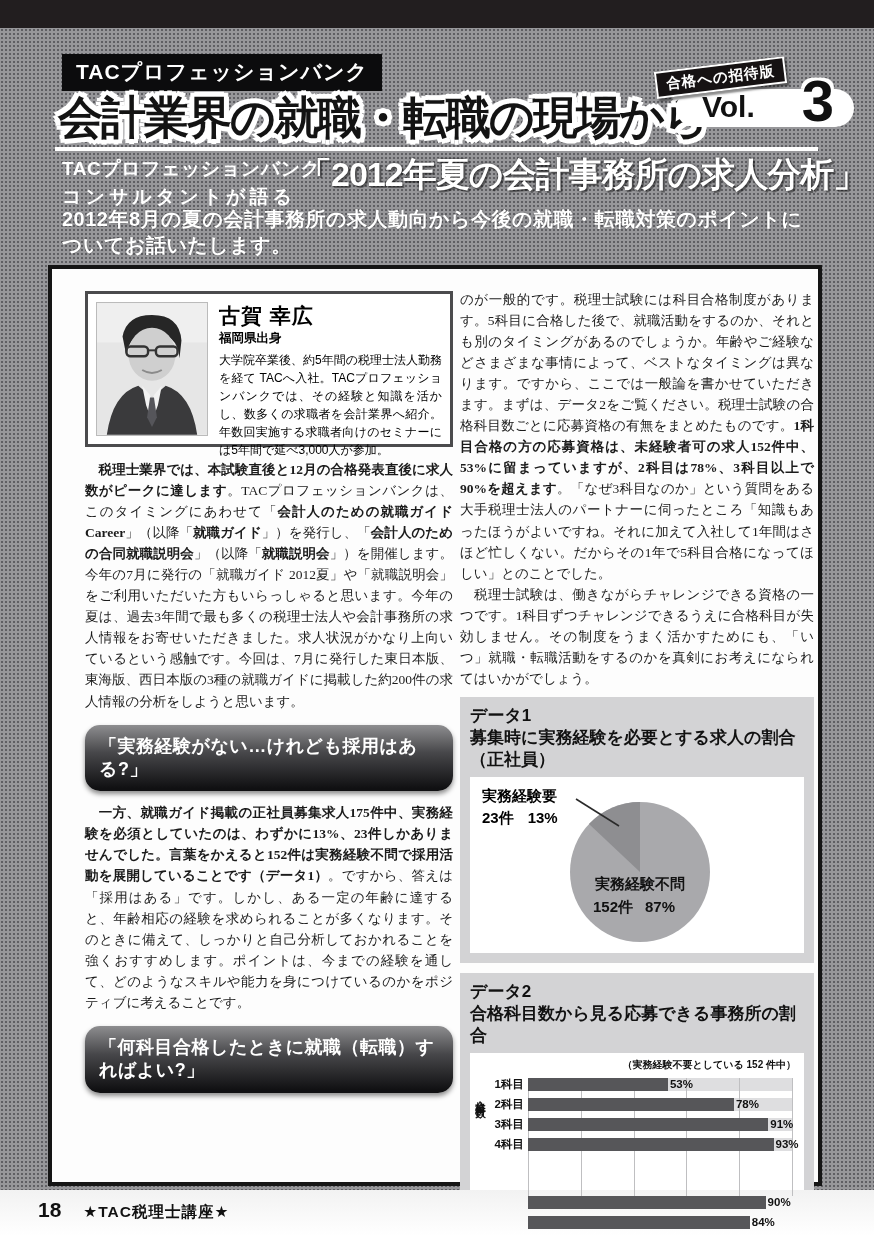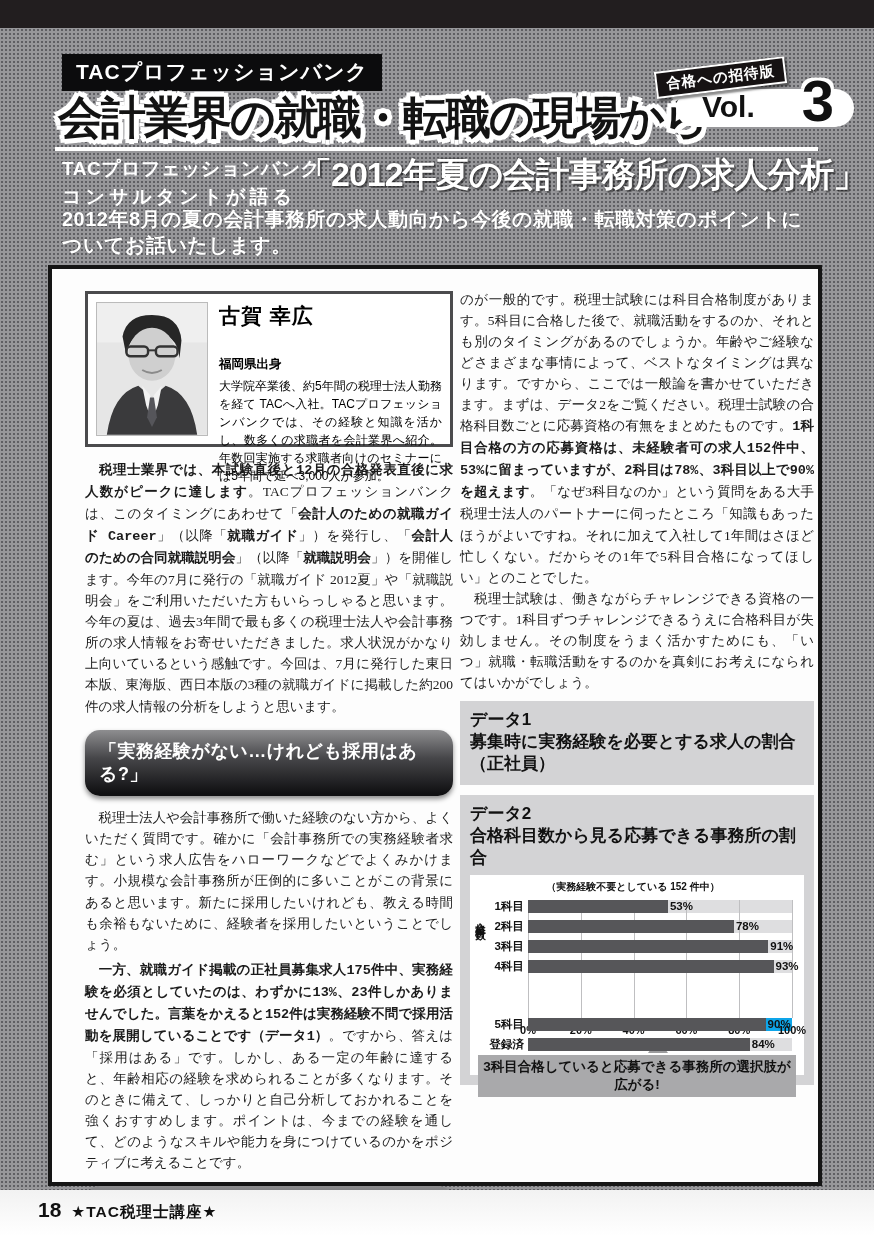--- a/index.html
+++ b/index.html
@@ -66,29 +66,29 @@
   .col-right{ position:absolute; left:408px; top:20px; width:354px; }
 
   
   .profile-card{
     border:3px solid #4b4b4d; padding:8px; display:flex; gap:11px;
     height:156px; margin-bottom:12px; background:#fff;
   }
   .profile-photo{ width:112px; height:134px; flex:0 0 auto; border:1px solid #bbb; }
   .profile-name{ font-weight:bold; font-size:21px; letter-spacing:1px; }
   .profile-title{ font-weight:bold; font-size:12.5px; margin-top:3px; line-height:1.3; }
-  .profile-origin{ font-weight:bold; font-size:12.5px; line-height:1.3;margin-top:26px; }
+  .profile-origin{ font-weight:bold; font-size:12.5px; line-height:1.3; }
   .profile-bio{ font-size:12px; line-height:1.5; margin-top:5px; text-align:justify; }
 
   
   .para{
     font-family:"Liberation Serif","DejaVu Serif",serif;
     font-size:13.5px; line-height:1.56; text-align:justify; color:#1b1b1b;
   }
-  .para b{ font-family:Liberation Mono, monospace; font-weight:bold; }
+  .para b{ font-family:Liberation Serif, serif; font-weight:bold; }
 
   .heading-btn{
     margin:13px 0 11px; border-radius:15px; color:#fff;
     background:linear-gradient(180deg,#8e8e90 0%,#47474a 42%,#101012 96%);
     font-weight:bold; font-size:18px; line-height:1.3; padding:10px 14px;
     box-shadow:0 3px 5px rgba(0,0,0,.45); letter-spacing:0.5px;
   }
 
   
   .data-panel{ background:#d3d3d5; padding:8px 10px 10px; margin-top:8px; }
@@ -98,21 +98,21 @@
   
   .pie-box{ height:176px; }
   .pie-callout{ position:absolute; left:12px; top:8px; font-weight:bold; font-size:15px; line-height:1.45; z-index:2; }
   .pie-callout .nums span{ margin-right:14px; }
   .pie-center{ position:absolute; left:86px; top:96px; width:168px; text-align:center;
                font-weight:bold; font-size:15px; line-height:1.5; z-index:2; color:#111; }
   .pie-center .nums span{ margin-right:12px; }
 
   
   .bar-box{ height:200px; padding-bottom:4px; }
-  .bar-note{ text-align:center; font-weight:bold; font-size:10px; padding:5px 8px 4px 0; color:#111; }
+  .bar-note{ text-align:right; font-weight:bold; font-size:10px; padding:5px 8px 4px 0; color:#111; }
   .bar-chart{ position:relative; margin:2px 12px 0 58px; height:120px; }
   .ylabel{
     position:absolute; left:-54px; top:14px; writing-mode:vertical-rl;
     font-weight:bold; font-size:10.5px; letter-spacing:2px; color:#111;
   }
   .gridlines{ position:absolute; left:0; top:0; width:100%; height:118px; z-index:1; }
   .gridline{ position:absolute; top:0; bottom:0; width:1px; background:#bfbfc1; }
   .bar-row{ position:relative; height:13px; margin-bottom:7px; }
   .bar-cat{ position:absolute; left:-48px; width:44px; text-align:right; top:0;
             font-weight:bold; font-size:11.5px; line-height:13px; color:#111; }
@@ -128,21 +128,21 @@
     border-bottom:14px solid #9b9b9d;
   }
   .bar-callout{
     margin:16px 8px 8px; background:#a9a9ab; text-align:center;
     font-weight:bold; font-size:13.5px; padding:3px 2px; color:#111;
   }
 
   
   .footer-strip{ position:absolute; left:0; top:1190px; width:874px; height:46px;
                  background:linear-gradient(180deg,#f2f2f2,#ffffff); }
-  .footer-inner{ position:absolute; left:38px; top:8px; display:flex; align-items:baseline; gap:10px; }
+  .footer-inner{ position:absolute; left:38px; top:8px; display:flex; align-items:baseline; gap:22px; }
   .page-number{ font-weight:900; font-size:21px; color:#111; }
   .footer-label{ font-weight:900; font-size:15.5px; color:#111; letter-spacing:1px; }
 </style>
 </head>
 <body>
 
 <div class="top-strip"></div>
 
 <div class="brand-box">TACプロフェッションバンク</div>
 <div class="white-rule"></div>
@@ -183,35 +183,53 @@
         <div class="profile-name">古賀 幸広</div>
         <div class="profile-origin">福岡県出身</div>
         <div class="profile-bio">大学院卒業後、約5年間の税理士法人勤務を経て TACへ入社。TACプロフェッションバンクでは、その経験と知識を活かし、数多くの求職者を会計業界へ紹介。年数回実施する求職者向けのセミナーには5年間で延べ3,000人が参加。</div>
       </div>
     </div>
 
     <p class="para"><span>　</span><b>税理士業界では、本試験直後と12月の合格発表直後に求人数がピークに達します</b><span>。TACプロフェッションバンクは、このタイミングにあわせて「</span><b>会計人のための就職ガイド Career</b><span>」（以降「</span><b>就職ガイド</b><span>」）を発行し、「</span><b>会計人のための合同就職説明会</b><span>」（以降「</span><b>就職説明会</b><span>」）を開催します。今年の7月に発行の「就職ガイド 2012夏」や「就職説明会」をご利用いただいた方もいらっしゃると思います。今年の夏は、過去3年間で最も多くの税理士法人や会計事務所の求人情報をお寄せいただきました。求人状況がかなり上向いているという感触です。今回は、7月に発行した東日本版、東海版、西日本版の3種の就職ガイドに掲載した約200件の求人情報の分析をしようと思います。</span></p>
 
     <div class="heading-btn">「実務経験がない…けれども採用はある?」</div>
 
-    <p class="para"><span>　税理士法人や会計事務所で働いた経験のない方から、よくいただく質問です。確かに「会計事務所での実務経験者求む」という求人広告をハローワークなどでよくみかけます。小規模な会計事務所が圧倒的に多いことがこの背景にあると思います。新たに採用したいけれども、教える時間も余裕もないために、経験者を採用したいということでしょう。</span></p>
     <p class="para" style="margin-top:4px"><span>　</span><b>一方、就職ガイド掲載の正社員募集求人175件中、実務経験を必須としていたのは、わずかに13%、23件しかありませんでした。言葉をかえると152件は実務経験不問で採用活動を展開していることです（データ1）</b><span>。ですから、答えは「採用はある」です。しかし、ある一定の年齢に達すると、年齢相応の経験を求められることが多くなります。そのときに備えて、しっかりと自己分析しておかれることを強くおすすめします。ポイントは、今までの経験を通して、どのようなスキルや能力を身につけているのかをポジティブに考えることです。</span></p>
 
     <div class="heading-btn">「何科目合格したときに就職（転職）すればよい?」</div>
 
   </div>
 
   <div class="col-right">
 
     <p class="para"><span>のが一般的です。税理士試験には科目合格制度があります。5科目に合格した後で、就職活動をするのか、それとも別のタイミングがあるのでしょうか。年齢やご経験などさまざまな事情によって、ベストなタイミングは異なります。ですから、ここでは一般論を書かせていただきます。まずは、データ2をご覧ください。税理士試験の合格科目数ごとに応募資格の有無をまとめたものです。</span><b>1科目合格の方の応募資格は、未経験者可の求人152件中、53%に留まっていますが、2科目は78%、3科目以上で90%を超えます</b><span>。「なぜ3科目なのか」という質問をある大手税理士法人のパートナーに伺ったところ「知識もあったほうがよいですね。それに加えて入社して1年間はさほど忙しくない。だからその1年で5科目合格になってほしい」とのことでした。</span></p>
     <p class="para"><span>　税理士試験は、働きながらチャレンジできる資格の一つです。1科目ずつチャレンジできるうえに合格科目が失効しません。その制度をうまく活かすためにも、「いつ」就職・転職活動をするのかを真剣にお考えになられてはいかがでしょう。</span></p>
 
     <div class="data-panel">
       <div class="panel-title">データ1</div>
       <div class="panel-title">募集時に実務経験を必要とする求人の割合（正社員）</div>
+      <div class="chart-box pie-box">
+        <svg id="pie-svg" width="334" height="176" viewBox="0 0 334 176" xmlns="http://www.w3.org/2000/svg">
+          <circle id="pie-main" cx="170" cy="95" r="70" fill="#a9a9ac"></circle>
+          <path id="pie-slice" d="M 170 95 L 170 25 A 70 70 0 0 0 118.97 47.08 Z" fill="#8e8e91"></path>
+          <line x1="106" y1="22" x2="149" y2="49" stroke="#2a2a2a" stroke-width="1.6"></line>
+        </svg>
+        <div class="pie-callout">
+          <div>実務経験要</div>
+          <div class="nums">
+            <span>23件</span><span>13%</span>
+          </div>
+        </div>
+        <div class="pie-center">
+          <div>実務経験不問</div>
+          <div class="nums">
+            <span>152件</span><span>87%</span>
+          </div>
+        </div>
+      </div>
     </div>
 
     <div class="data-panel" style="margin-top:10px">
       <div class="panel-title">データ2</div>
       <div class="panel-title">合格科目数から見る応募できる事務所の割合</div>
       <div class="chart-box bar-box">
         <div class="bar-note">（実務経験不要としている 152 件中）</div>
         <div class="bar-chart" id="bar-plot">
           <div class="ylabel">合格科目数</div>
           <div class="gridlines" id="gridlines">

